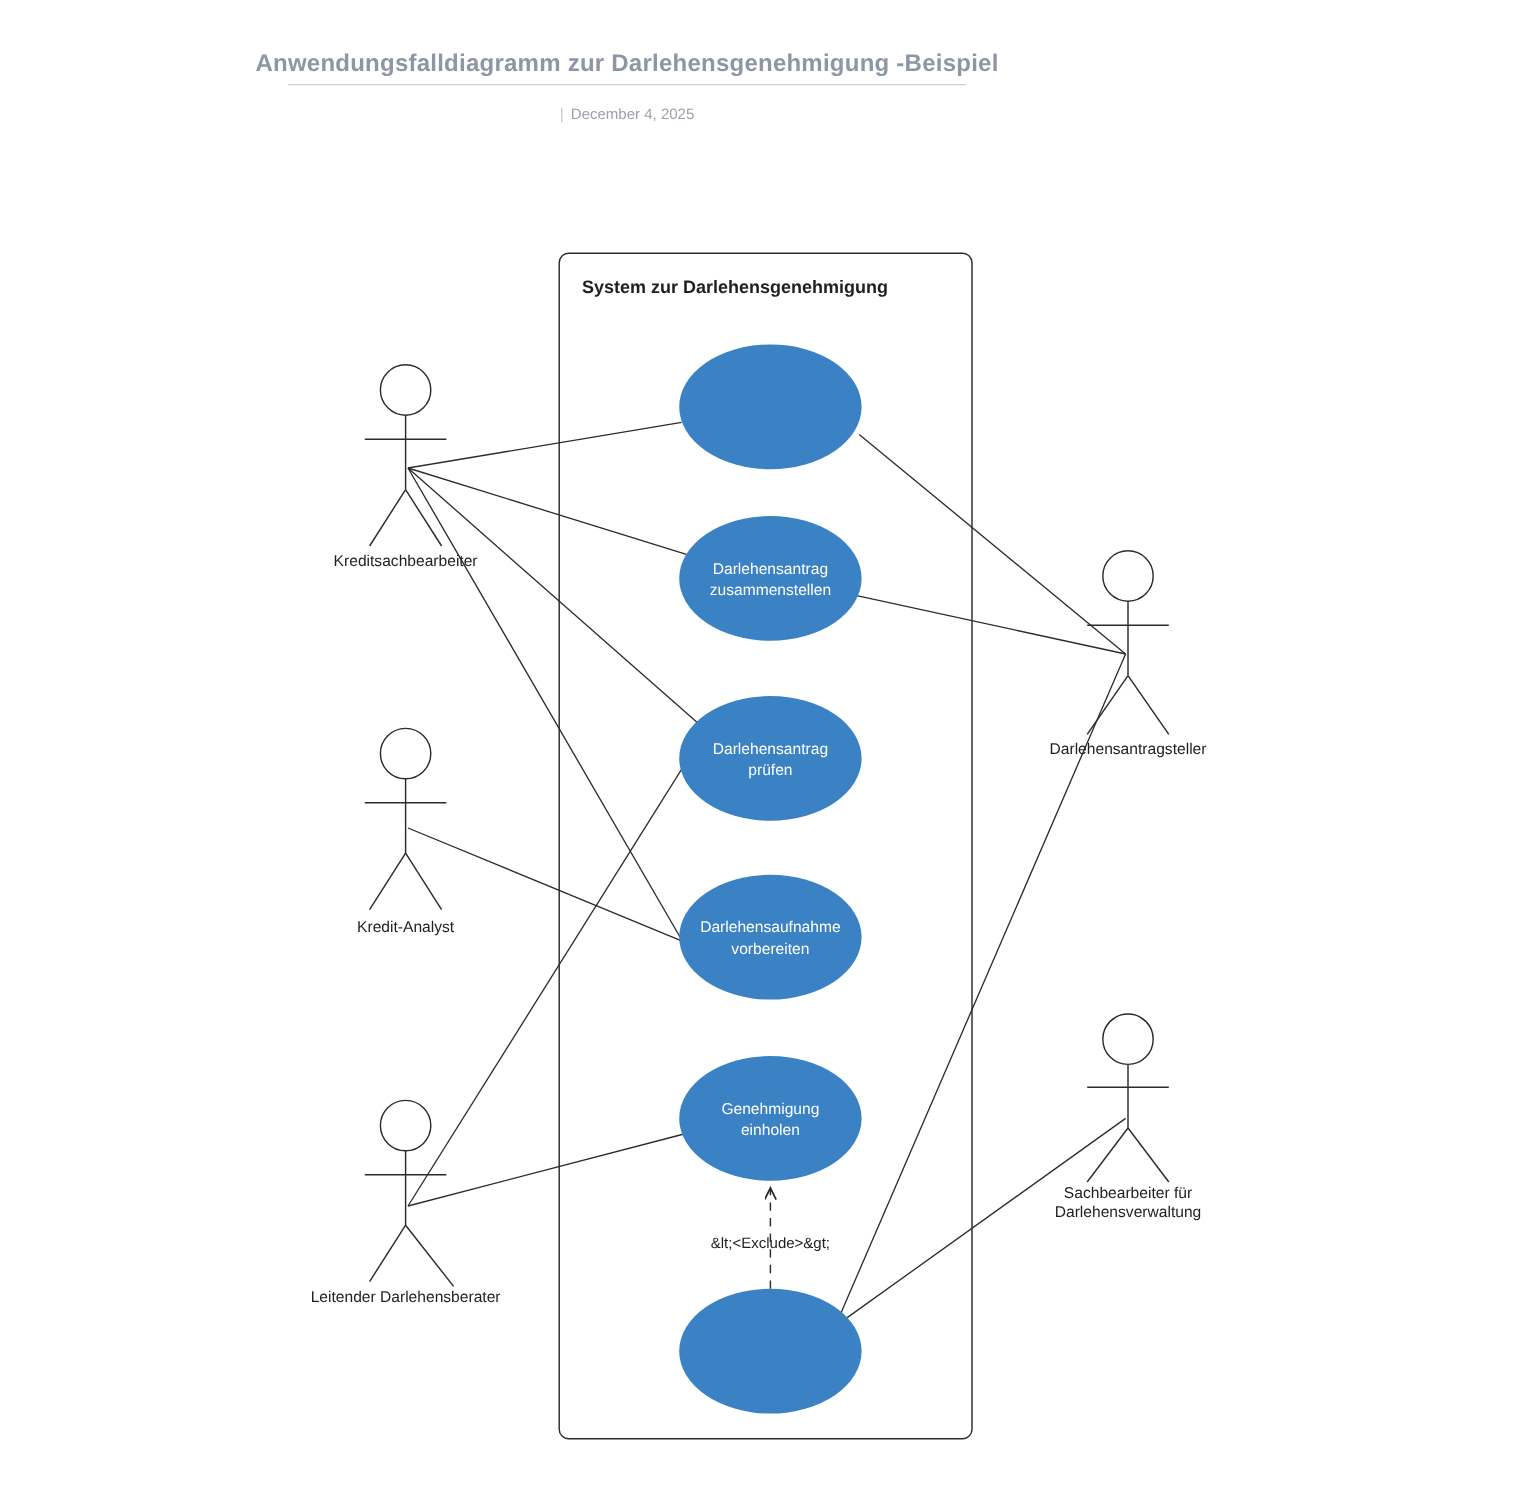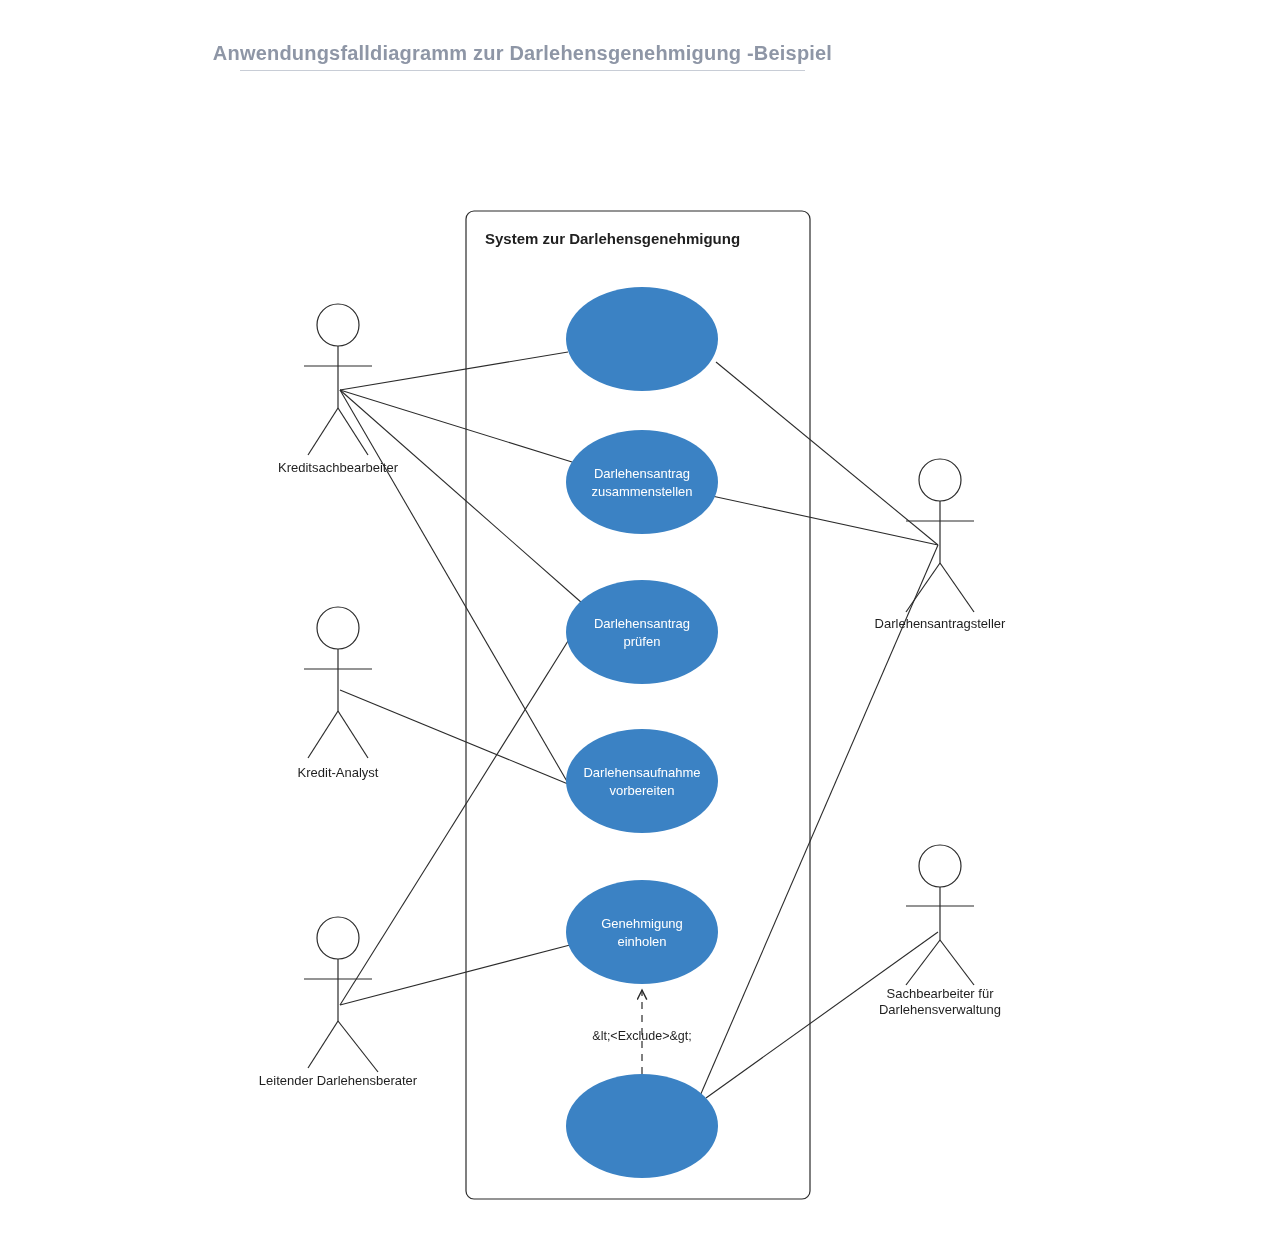--- a/index.html
+++ b/index.html
@@ -79,20 +79,23 @@
     fill: #1f1f1f;
   }
 </style>
 </head>
 <body>
 
 <div class="page-header">
   <div class="title-row">
     <div class="title-rule"></div>
     <span class="doc-title">Anwendungsfalldiagramm zur Darlehensgenehmigung -Beispiel</span>
+  </div>
+  <div class="doc-date">
+    <span class="bar">|</span><span>December 4, 2025</span>
   </div>
 </div>
 
 <svg id="diagram" width="1280" height="1240" viewBox="0 0 1280 1240">
   <defs>
     <marker id="arrowOpen" markerWidth="12" markerHeight="12" refX="9" refY="4" orient="auto">
       <path d="M1,0 L9,4 L1,8" fill="none" stroke="#2b2b2b" stroke-width="1.2"></path>
     </marker>
   </defs>
 

